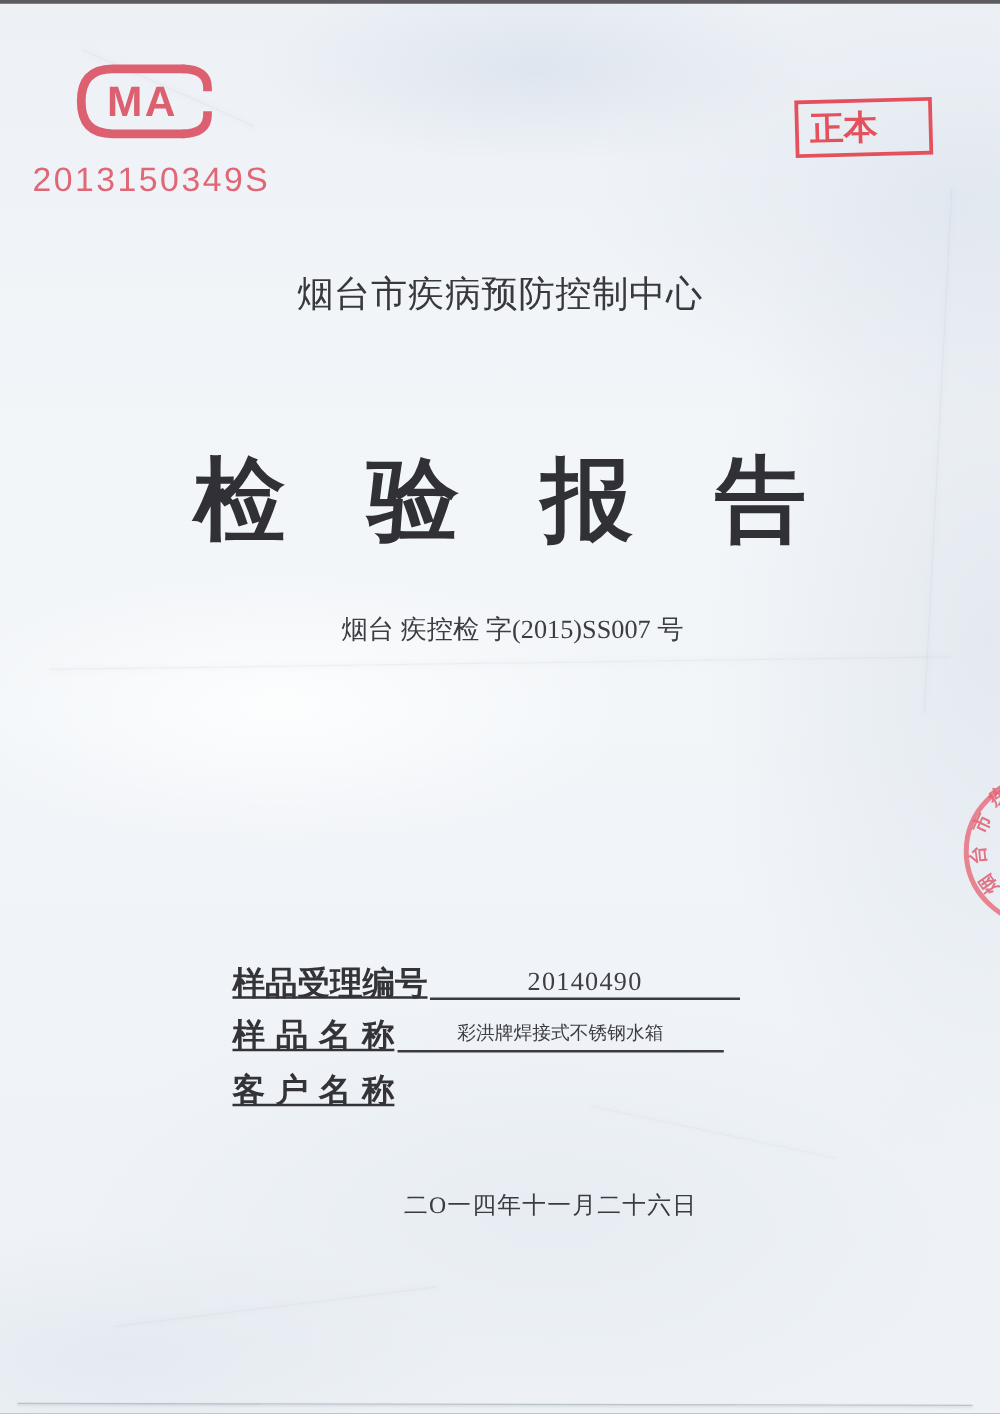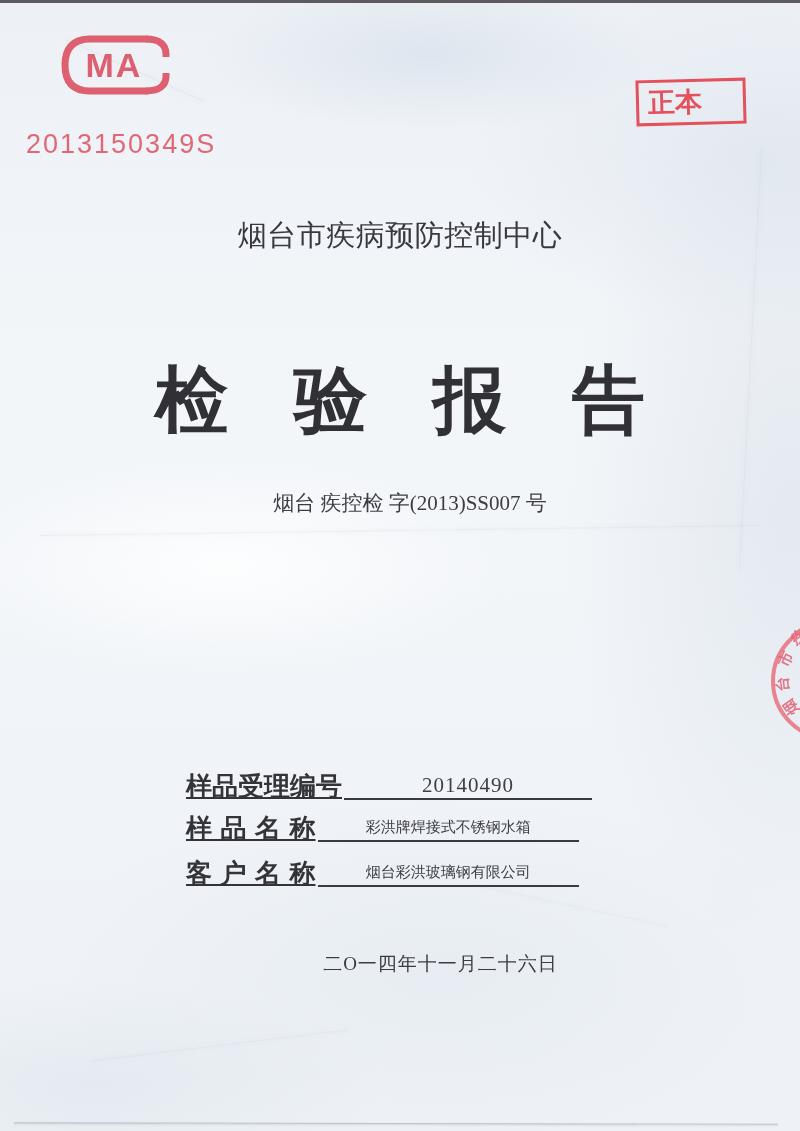--- a/index.html
+++ b/index.html
@@ -24,21 +24,21 @@
     background:linear-gradient(90deg,#63636a 0%,#6f6e68 18%,#9c9a60 32%,#c6c465 44%,#b7b26b 54%,#8d7f87 66%,#71586f 78%,#514а55 90%,#49424c 100%);
     background-color:#5d5a60;
   }
   .bottom-edge{
     position:absolute;left:14px;top:1123px;width:764px;height:1px;
     background:rgba(148,156,167,0.55);box-shadow:0 1px 2px rgba(148,156,167,0.4);
     transform:rotate(0.12deg);
   }
 
   
-  .cma-stamp{position:absolute;left:60px;top:32px;width:112px;height:66px;}
+  .cma-stamp{position:absolute;left:60px;top:48px;width:112px;height:66px;}
   .cma-number{
     position:absolute;left:26px;top:129px;width:180px;
     font-size:27px;letter-spacing:2px;color:#e0687а;color:#e06876;
     font-family:Liberation Sans, sans-serif;
   }
 
   
   .original-stamp{
     position:absolute;left:636px;top:79px;width:86px;height:40px;
     border:3px solid #e4505c;transform:rotate(-1.5deg);
@@ -131,32 +131,31 @@
 
   <div class="org-title">烟台市疾病预防控制中心</div>
 
   <div class="report-title">
     <span>检</span>
     <span>验</span>
     <span>报</span>
     <span>告</span>
   </div>
 
-  <div class="doc-number">烟台 疾控检 字(2013)SS007 号</div>
+  <div class="doc-number">烟台 疾控检 字(2015)SS007 号</div>
 
   <div class="fields">
     <div class="field-row row-1">
       <span class="field-label">样品受理编号</span>
       <span class="field-value">20140490</span>
     </div>
     <div class="field-row row-2">
       <span class="field-label">样 品 名 称</span>
       <span class="field-value">彩洪牌焊接式不锈钢水箱</span>
     </div>
     <div class="field-row row-3">
       <span class="field-label">客 户 名 称</span>
-      <span class="field-value">烟台彩洪玻璃钢有限公司</span>
     </div>
   </div>
 
   <div class="date-line">二O一四年十一月二十六日</div>
 
 </div>
 
 </body></html>

